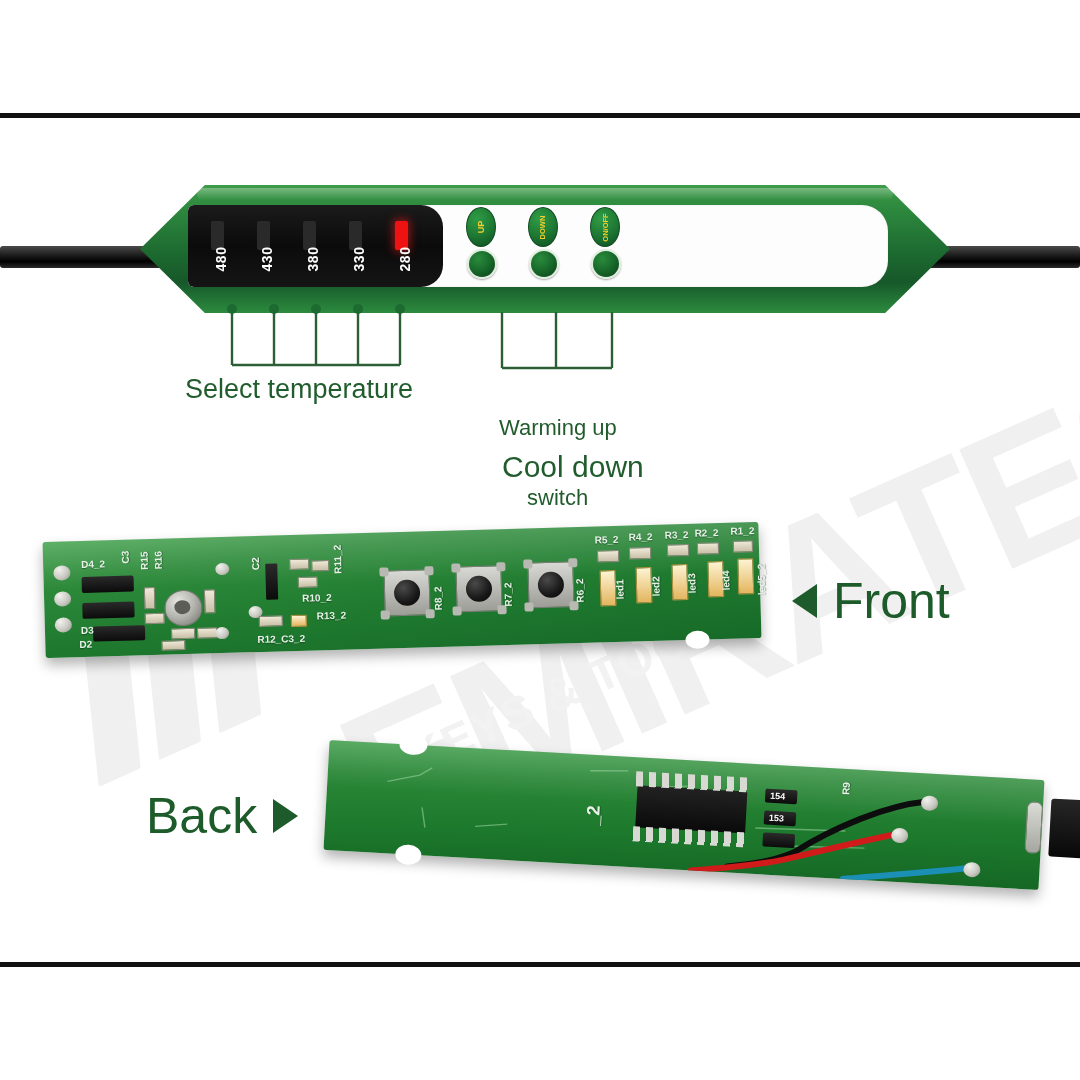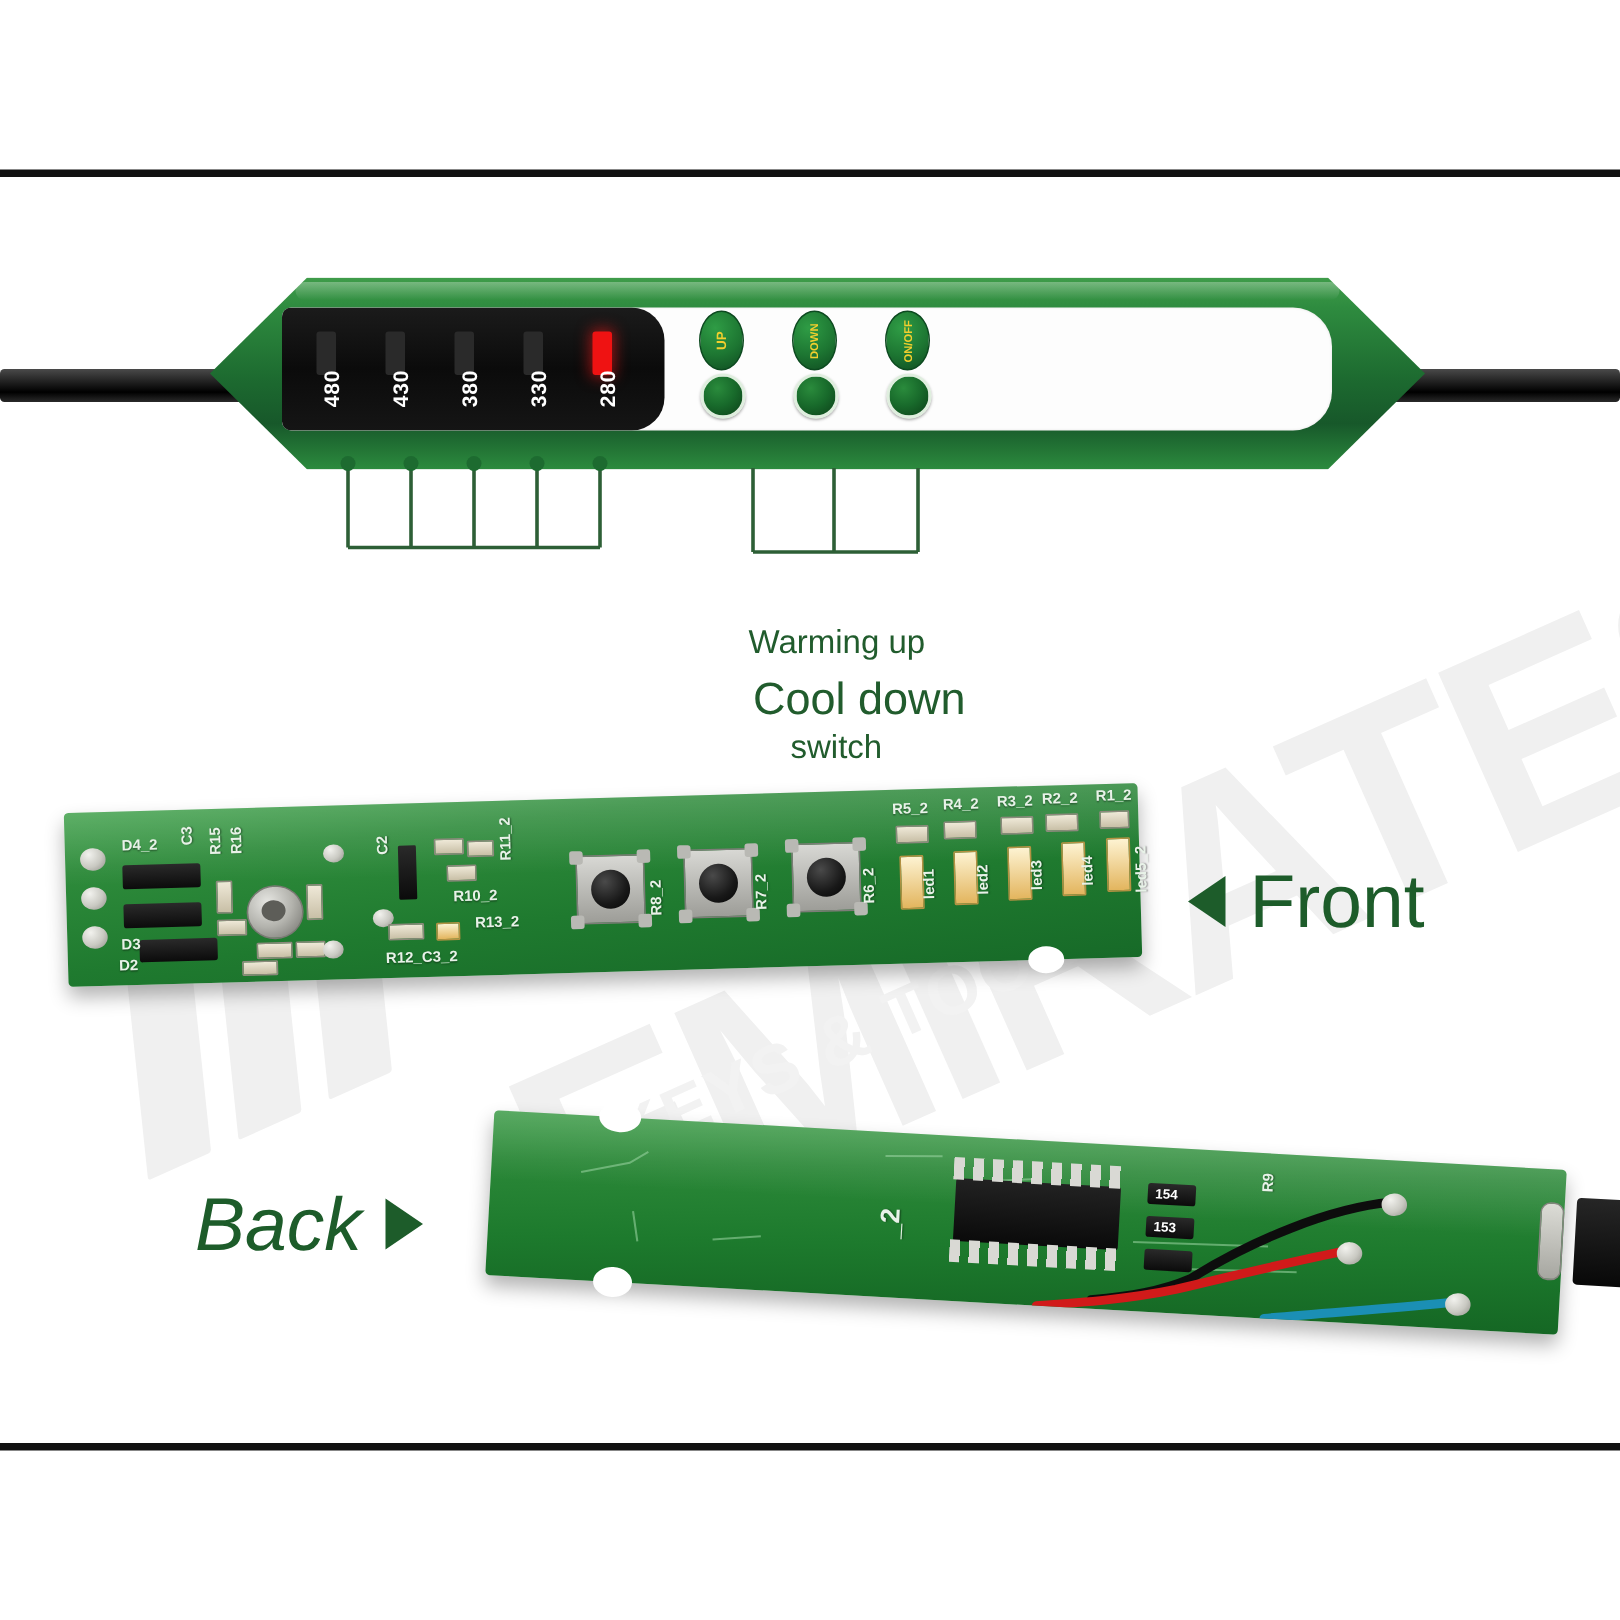--- a/index.html
+++ b/index.html
@@ -249,20 +249,21 @@
     </g>
     <g fill="#1d6b30">
       <circle cx="232" cy="309" r="5"></circle>
       <circle cx="274" cy="309" r="5"></circle>
       <circle cx="316" cy="309" r="5"></circle>
       <circle cx="358" cy="309" r="5"></circle>
       <circle cx="400" cy="309" r="5"></circle>
     </g>
   </svg>
 
+  <div class="cap cap-temp-title">Select temperature</div>
   <div class="cap cap-warm">Warming up</div>
   <div class="cap cap-cool">Cool down</div>
   <div class="cap cap-switch">switch</div>
 
   <div class="board" style="left:44px;top:532px;width:716px;height:116px;transform:rotate(-1.6deg);">
     <div class="pcb"></div>
     <div class="pcb-sheen"></div>
 
     <div class="pad" style="left:10px;top:24px;width:17px;height:15px;"></div>
     <div class="pad" style="left:10px;top:50px;width:17px;height:15px;"></div>
@@ -406,18 +407,18 @@
     <div class="pad" style="left:566px;top:56px;width:17px;height:15px;"></div>
     <div class="pad" style="left:640px;top:86px;width:17px;height:15px;"></div>
 
     <div style="position:absolute;left:700px;top:22px;width:14px;height:50px;
                 background:linear-gradient(180deg,#dcdcd6,#a6a6a0);border-radius:7px;border:1px solid #85857f;"></div>
     <div style="position:absolute;left:724px;top:18px;width:70px;height:58px;
                 background:linear-gradient(180deg,#262626,#080808);border-radius:3px;"></div>
 
   </div>
 
-  <div class="arrow-cap" style="left:130px;top:787px;font-style:italic;">
+  <div class="arrow-cap" style="left:146px;top:787px;">
     <div>Back</div>
     <div class="tri right"></div>
   </div>
 
 </div>
 
 </body></html>

